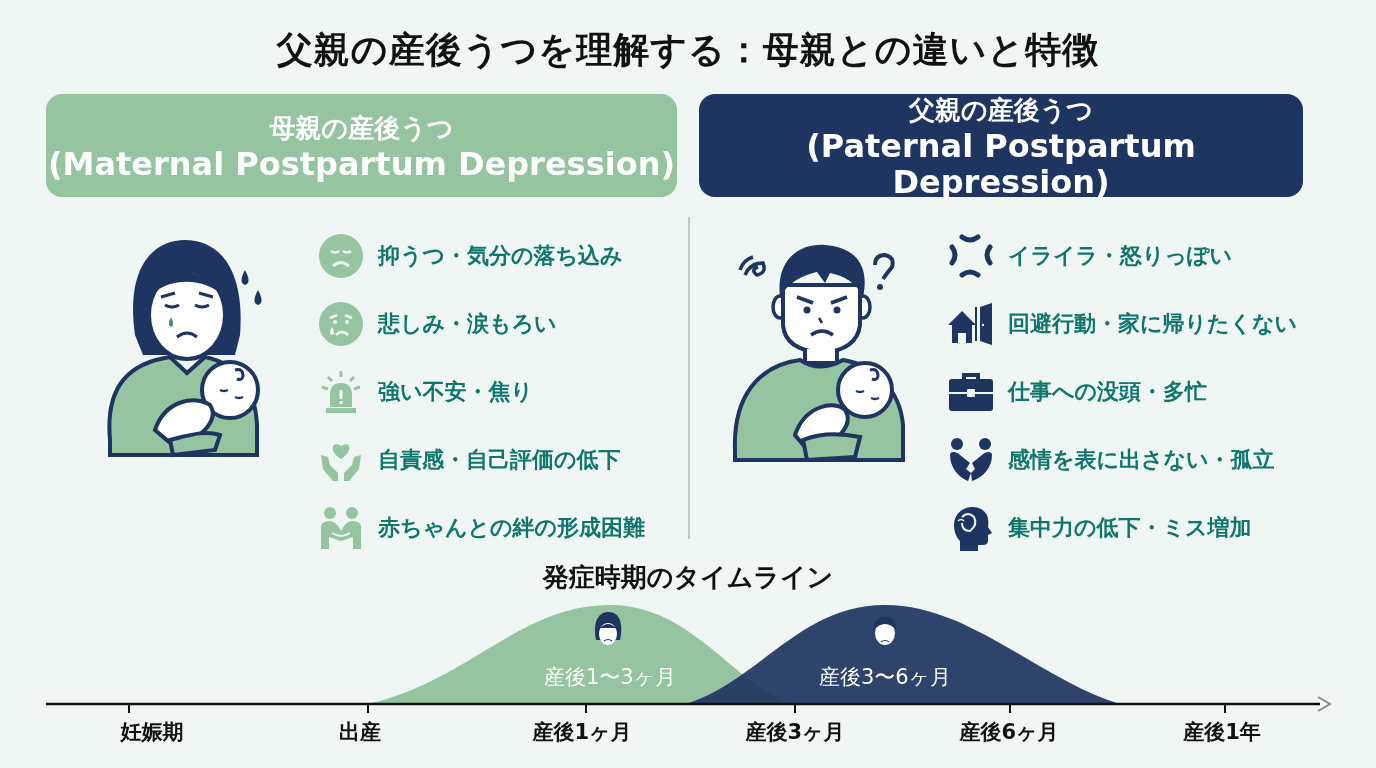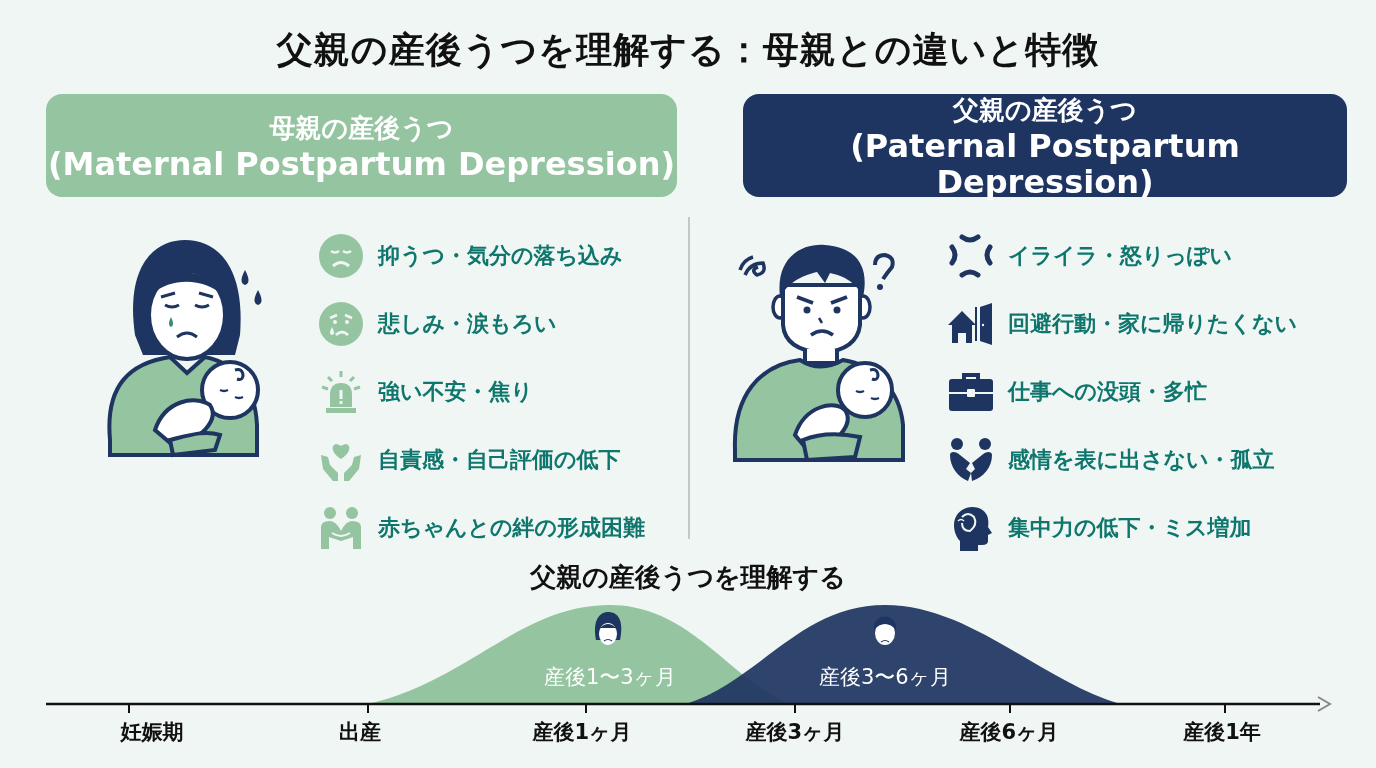--- a/index.html
+++ b/index.html
@@ -14,21 +14,21 @@
     position: absolute; left: 0; top: 26px; width: 1376px;
     text-align: center; font-size: 36px; font-weight: 700; letter-spacing: 1px;
     color: #111;
   }
   .panel-head {
     position: absolute; top: 94px; height: 103px; border-radius: 16px;
     color: #fff; text-align: center; font-weight: 700;
     display: flex; flex-direction: column; justify-content: center; align-items: center;
   }
   .panel-head.mom { left: 46px; width: 631px; background: #94c4a0; }
-  .panel-head.dad { left: 699px; width: 604px; background: #1e3461; margin-left: 44px; }
+  .panel-head.dad { left: 699px; width: 604px; background: #1e3461; }
   .panel-head .jp { font-size: 26px; line-height: 36px; }
   .panel-head .en { font-size: 32px; line-height: 36px; }
 
   .divider { position: absolute; left: 688px; top: 217px; width: 2px; height: 322px; background: #c2c8c5; }
 
   .illus { position: absolute; }
   .illus.mom { left: 95px; top: 225px; width: 185px; height: 245px; }
   .illus.dad { left: 725px; top: 225px; width: 190px; height: 245px; }
 
   .sym-list { position: absolute; list-style: none; }
@@ -242,21 +242,21 @@
       <svg width="46" height="46" viewBox="0 0 46 46">
           <path d="M6 20 C6 8 16 2 24 2 C36 2 42 10 40 22 L44 28 L40 30 V36 Q40 40 34 40 H30 V46 H12 V36 C8 32 6 26 6 20 Z" fill="#1e3461"></path>
           <path d="M14 12 Q20 6 26 12 Q30 20 22 26 Q14 26 14 18" stroke="#f0f6f3" stroke-width="2" fill="none"></path>
           <path d="M10 16 q3 -3 6 0" stroke="#f0f6f3" stroke-width="1.5" fill="none"></path>
         </svg>
     </span>
     <span class="txt">集中力の低下・ミス増加</span>
   </li>
 </ul>
 
-<div class="tl-title">父親の産後うつを理解する</div>
+<div class="tl-title">発症時期のタイムライン</div>
 
 <svg class="timeline-svg" viewBox="0 595 1376 173">
 
   <path d="M368 704 C470 680 520 605 610 605 C690 605 730 680 790 704 Z" fill="#94c4a0"></path>
 
   <path d="M686 704 C760 680 800 605 885 605 C970 605 1040 680 1120 704 Z" fill="#1e3461" fill-opacity="0.92"></path>
 
   <line x1="46" y1="704" x2="1320" y2="704" stroke="#111" stroke-width="2.5"></line>
   <path d="M1318 697 L1330 704 L1318 711" stroke="#888" stroke-width="2" fill="none"></path>
 

